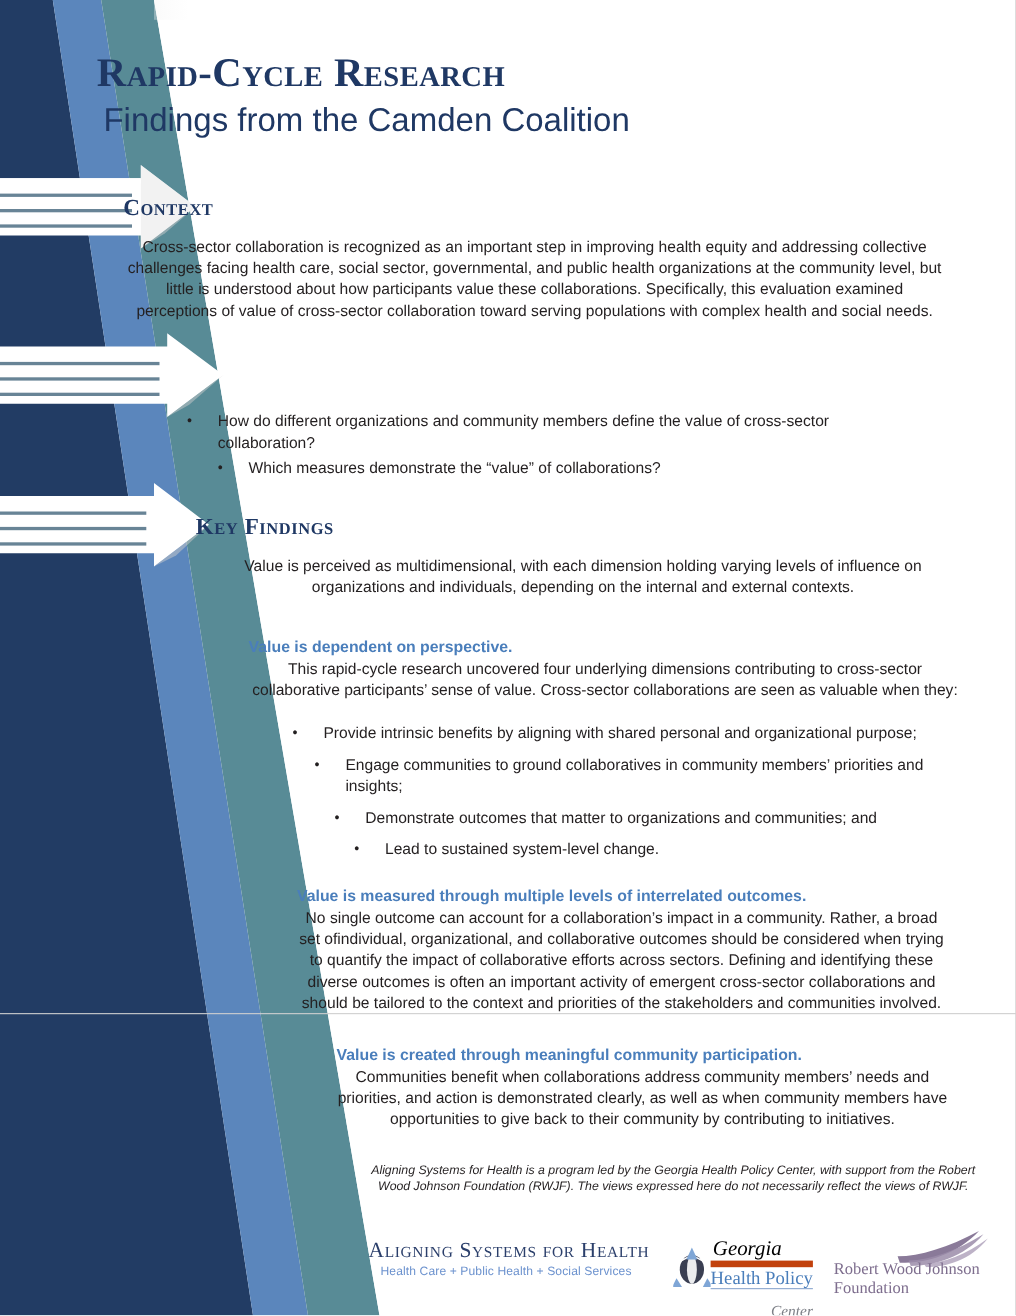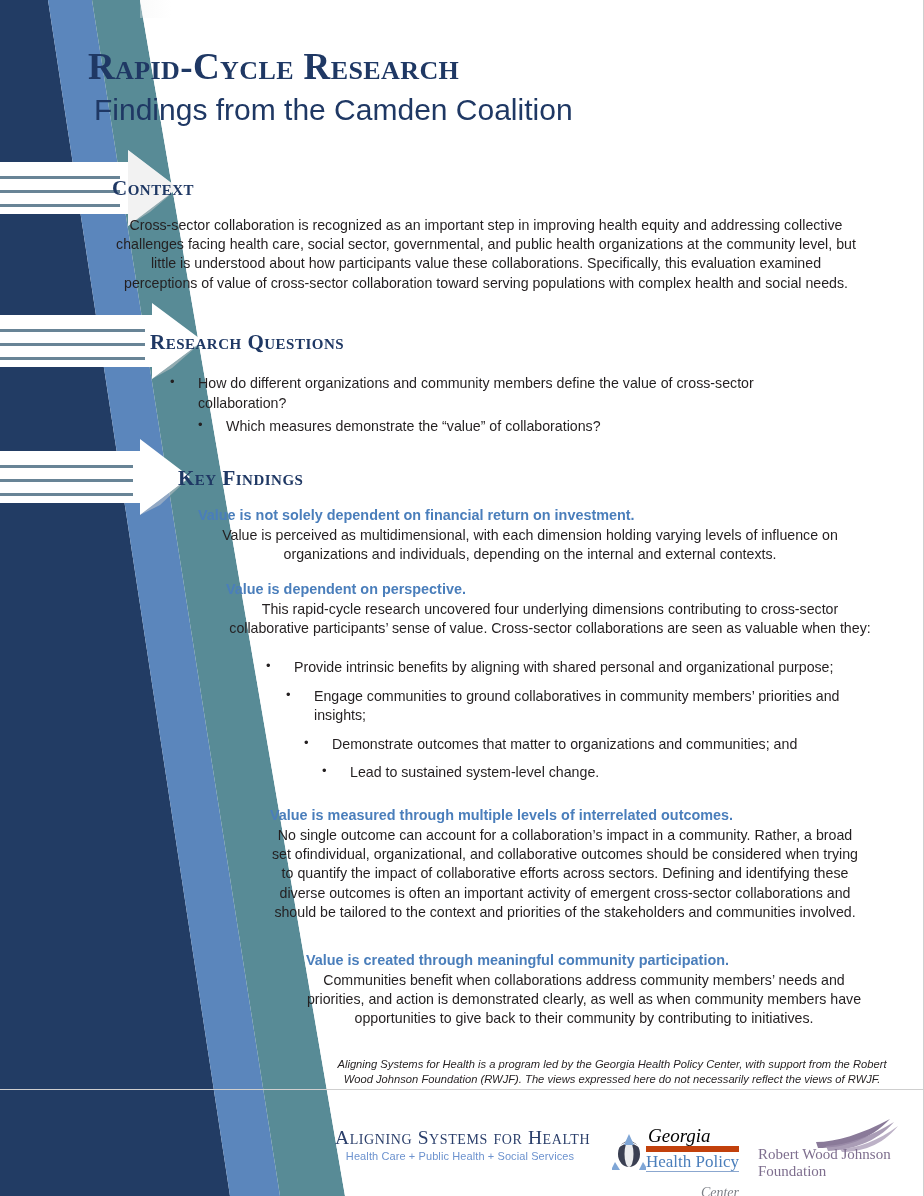--- a/index.html
+++ b/index.html
@@ -24,21 +24,21 @@
     left: 0; top: 0;
     width: 924px; height: 1196px;
     pointer-events: none;
   }
 
   
   #content {
     position: absolute;
     left: 0; top: 0;
     width: 924px;
-    height: 1090px;
+    height: 922px;
   }
 
   .title-block {
     position: absolute;
     left: 88px;
     top: 48px;
     width: 700px;
   }
   .doc-title {
     color: #1F3864;
@@ -286,37 +286,35 @@
 
     <div class="title-block">
       <div class="doc-title">Rapid-Cycle Research</div>
       <div class="doc-subtitle">Findings from the Camden Coalition</div>
     </div>
 
     <div class="section-heading" style="left:112px; top:176px;">Context</div>
 
     <div class="body-para" style="left:116px; top:216px; width:740px;">Cross-sector collaboration is recognized as an important step in improving health equity and addressing collective challenges facing health care, social sector, governmental, and public health organizations at the community level, but little is understood about how participants value these collaborations. Specifically, this evaluation examined perceptions of value of cross-sector collaboration toward serving populations with complex health and social needs.</div>
 
-    <div class="section-heading" style="left:150px; top:330px;">Research Questions</div>
 
     <ul class="bullet-list" style="left:160px; top:374px; width:680px;">
       <li class="bullet-item" style="padding-left:38px; margin-left:0;">
         <span class="bullet-dot" style="left:10px;">•</span>
         <span>How do different organizations and community members define the value of cross-sector collaboration?</span>
       </li>
       <li class="bullet-item" style="padding-left:38px; margin-left:28px; margin-top:2px;">
         <span class="bullet-dot" style="left:10px;">•</span>
         <span>Which measures demonstrate the “value” of collaborations?</span>
       </li>
     </ul>
 
     <div class="section-heading" style="left:178px; top:466px;">Key Findings</div>
 
     <div class="finding" style="left:198px; top:506px; width:664px;">
-      <div class="finding-title">Value is not solely dependent on financial return on investment.</div>
       <div class="finding-body">Value is perceived as multidimensional, with each dimension holding varying levels of influence on organizations and individuals, depending on the internal and external contexts.</div>
     </div>
 
     <div class="finding" style="left:226px; top:580px; width:648px;">
       <div class="finding-title">Value is dependent on perspective.</div>
       <div class="finding-body">This rapid-cycle research uncovered four underlying dimensions contributing to cross-sector collaborative participants’ sense of value. Cross-sector collaborations are seen as valuable when they:</div>
     </div>
 
     <ul class="bullet-list" style="left:256px; top:658px; width:600px;">
       <li class="bullet-item" style="padding-left:38px; margin-left:0; margin-bottom:9px;">

